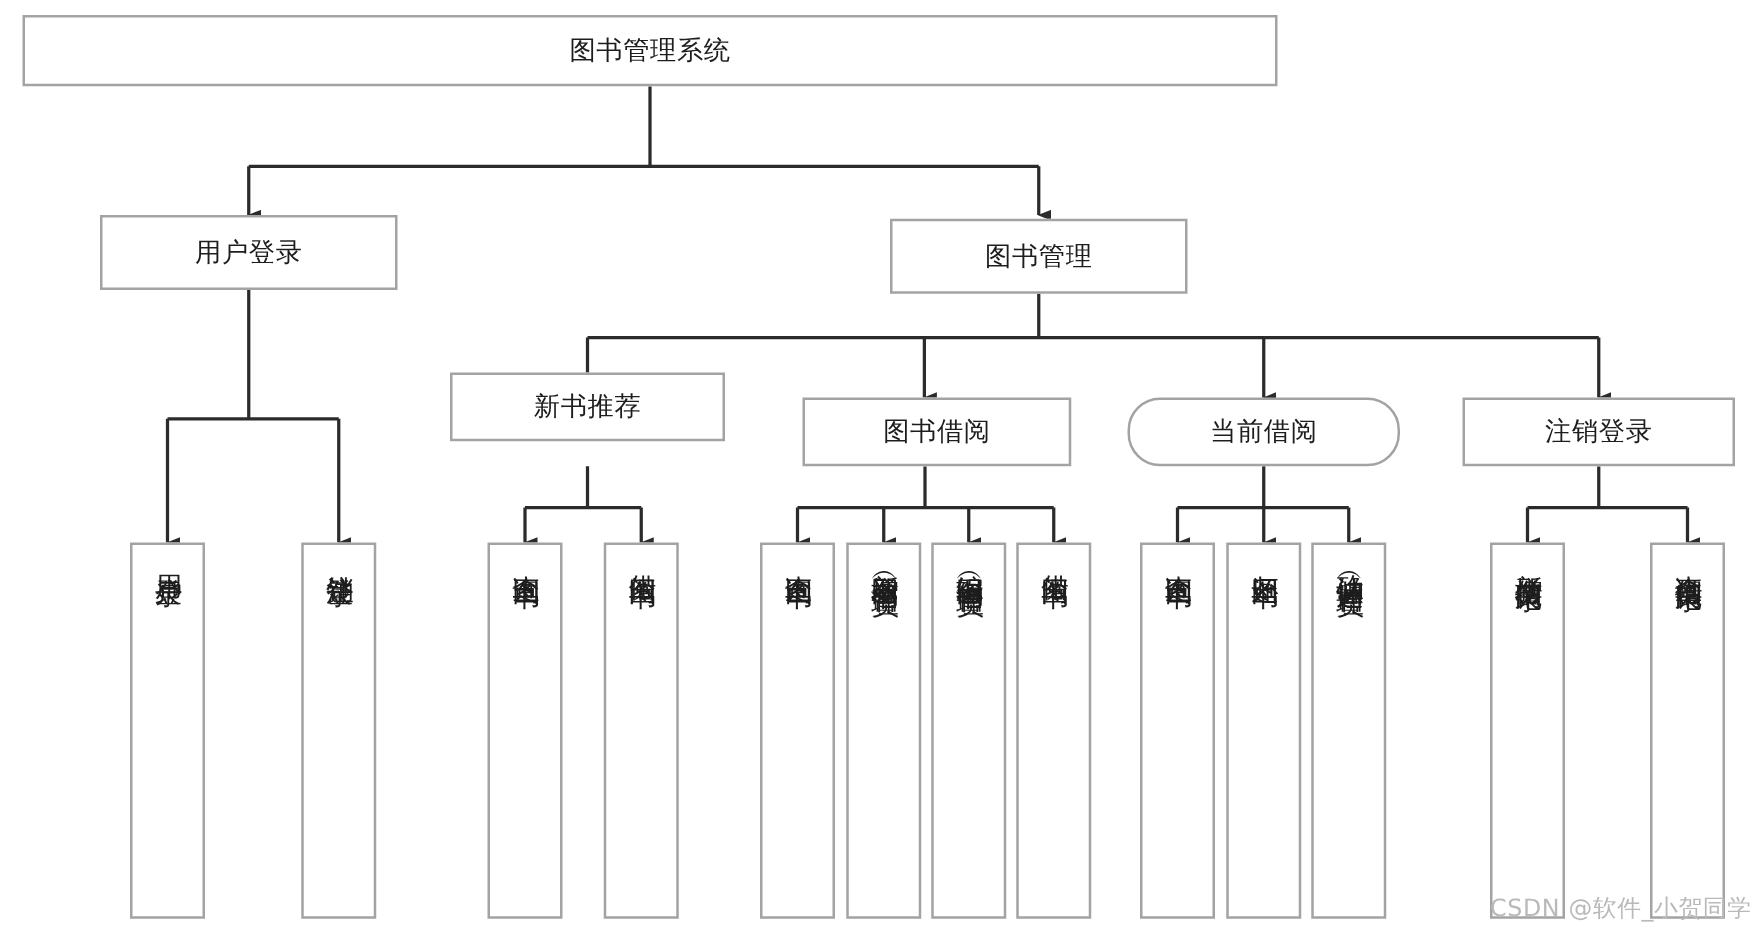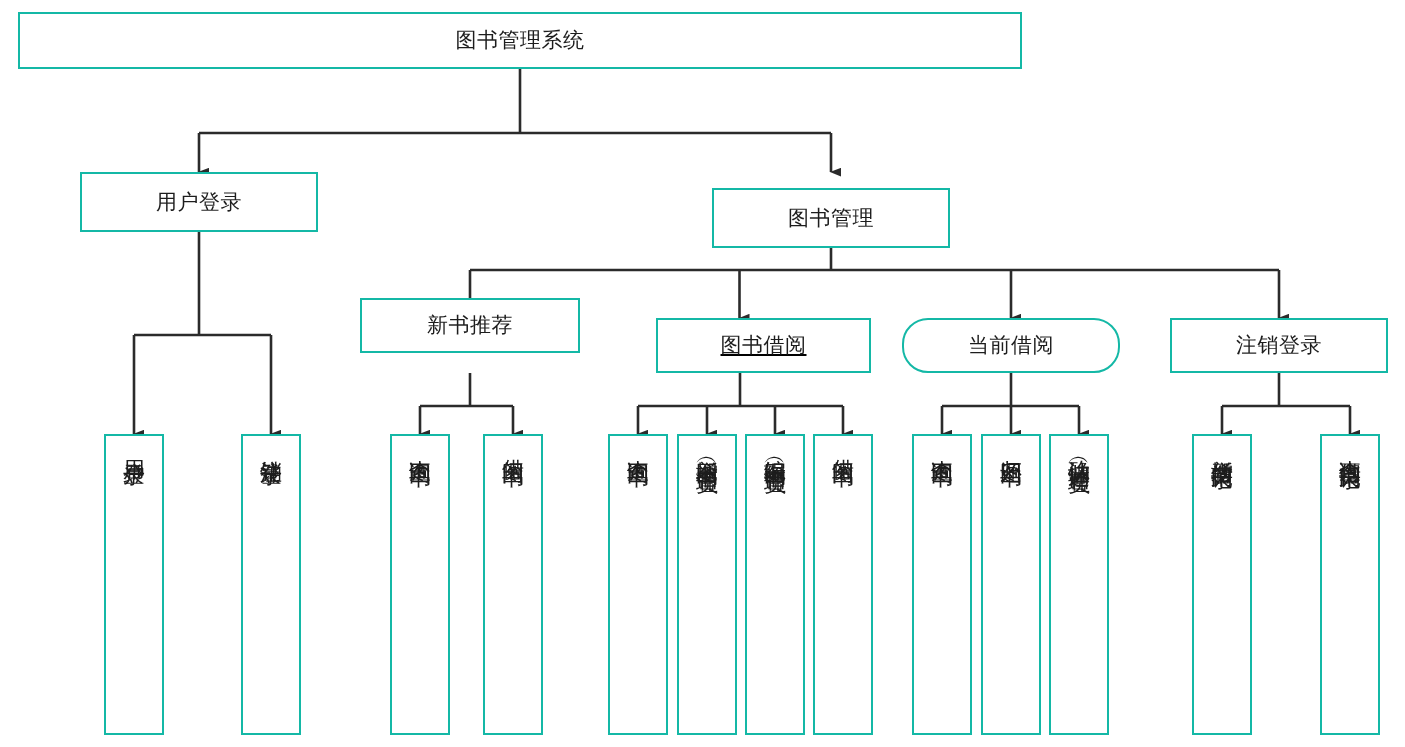--- a/index.html
+++ b/index.html
@@ -21,21 +21,21 @@
     position: absolute;
     left: 0;
     top: 0;
     width: 1405px;
     height: 747px;
     pointer-events: none;
   }
   .node {
     position: absolute;
     box-sizing: border-box;
-    border: 2px solid #14b8a6;
+    border: 2px solid #a3a3a3;
     background: #ffffff;
     display: flex;
     align-items: center;
     justify-content: center;
   }
   .node-label {
     color: #1d1d1d;
     line-height: 1.05;
     text-align: center;
     white-space: nowrap;
@@ -117,27 +117,27 @@
       </g>
   </svg>
 
   <div id="nodes-layer">
       <div class="node horiz root" style="left: 18px; top: 12px; width: 1004px; height: 57px;">
         <span class="node-label">图书管理系统</span>
       </div>
       <div class="node horiz" style="left: 80px; top: 172px; width: 238px; height: 60px;">
         <span class="node-label">用户登录</span>
       </div>
-      <div class="node horiz" style="left: 712px; top: 188px; width: 238px; height: 60px;">
+      <div class="node horiz" style="left: 712px; top: 175px; width: 238px; height: 60px;">
         <span class="node-label">图书管理</span>
       </div>
       <div class="node horiz" style="left: 360px; top: 298px; width: 220px; height: 55px;">
         <span class="node-label">新书推荐</span>
       </div>
-      <div class="node horiz" style="left: 656px; top: 318px; width: 215px; height: 55px; text-decoration: underline;">
+      <div class="node horiz" style="left: 642px; top: 318px; width: 215px; height: 55px;">
         <span class="node-label">图书借阅</span>
       </div>
       <div class="node horiz" style="left: 902px; top: 318px; width: 218px; height: 55px; border-radius: 26px;">
         <span class="node-label">当前借阅</span>
       </div>
       <div class="node horiz" style="left: 1170px; top: 318px; width: 218px; height: 55px;">
         <span class="node-label">注销登录</span>
       </div>
       <div class="node vert" style="left: 104px; top: 434px; width: 60px; height: 301px;">
         <span class="node-label">用户登录</span>
@@ -173,13 +173,14 @@
         <span class="node-label">确认归还（管理员）</span>
       </div>
       <div class="node vert" style="left: 1192px; top: 434px; width: 60px; height: 301px;">
         <span class="node-label">新增借阅记录</span>
       </div>
       <div class="node vert" style="left: 1320px; top: 434px; width: 60px; height: 301px;">
         <span class="node-label">查询借阅记录</span>
       </div>
     </div>
 
+  <div class="watermark" style="left:1192px; top:714px;">CSDN @软件_小贺同学</div>
 </div>
 
 </body></html>

